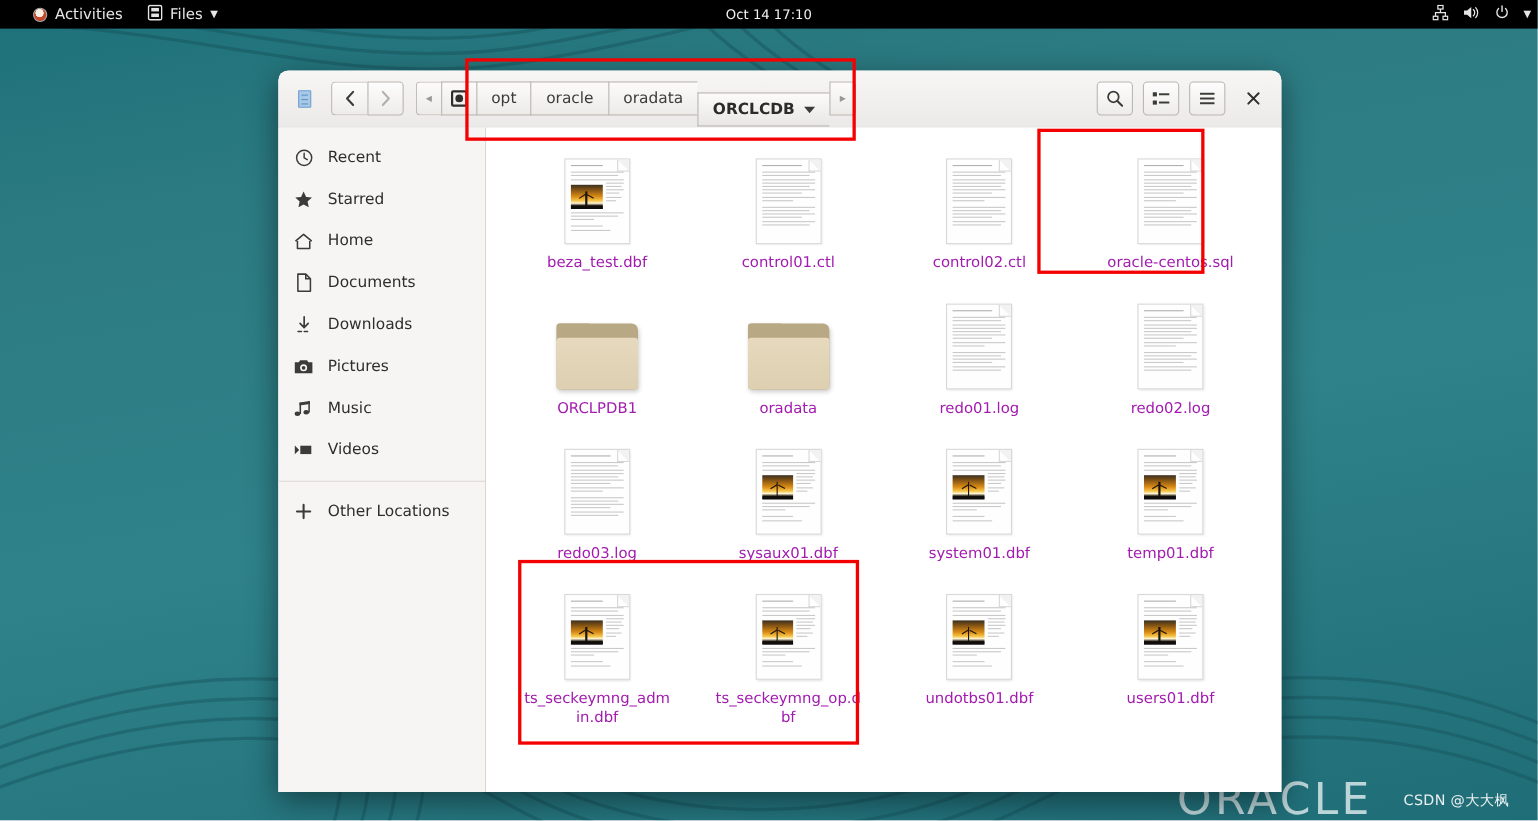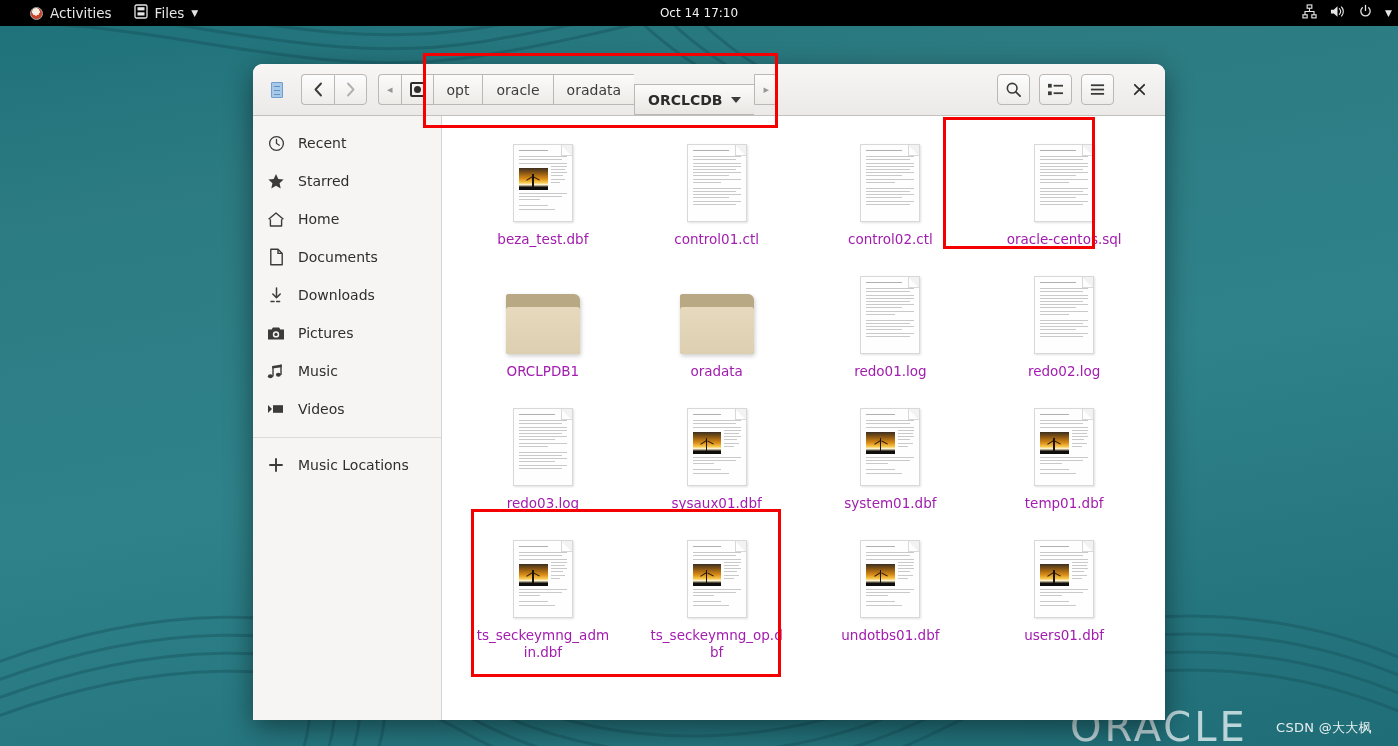--- a/index.html
+++ b/index.html
@@ -560,21 +560,21 @@
 
 
         <div class="side-sep"></div>
 
         <div class="side-item">
           <span class="sico">
             <svg width="16" height="16" viewBox="0 0 16 16">
                 <path d="M8,2 V14 M2,8 H14" stroke="#3b3b38" stroke-width="1.9" stroke-linecap="round"></path>
               </svg>
           </span>
-          <span>Music Locations</span>
+          <span>Other Locations</span>
         </div>
       </div>
 
       <div id="content">
         <div id="grid">
 
           <div class="cell">
             <div class="thumb">
               <div class="doc withpic">
                 <div class="fold"></div>

